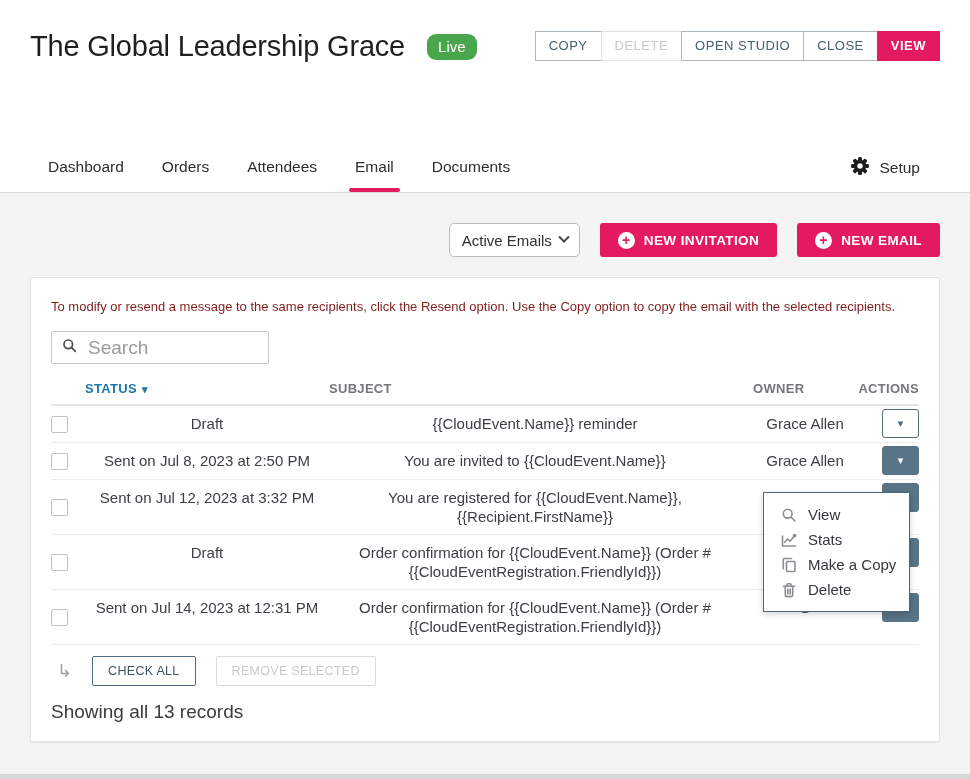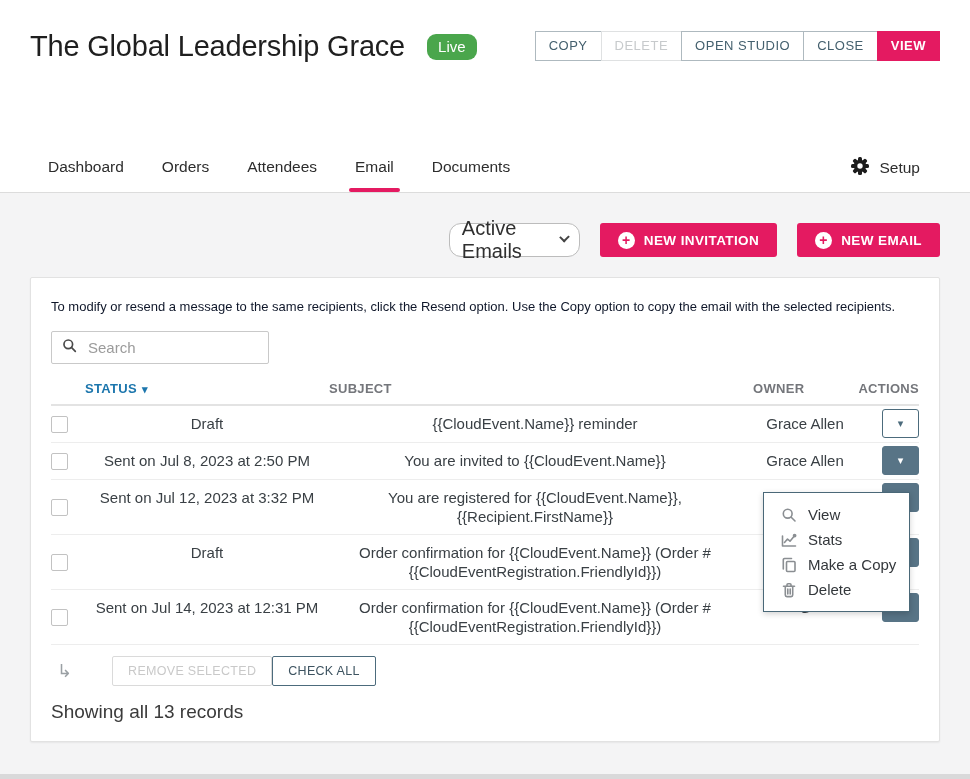--- a/index.html
+++ b/index.html
@@ -23,36 +23,36 @@
   
   .tabs { display:flex; align-items:flex-end; margin-top:92px; padding-left:18px; }
   .tab { font-size:15.5px; color:#2d2d2d; padding-bottom:16px; margin-left:38px; position:relative; cursor:pointer; line-height:19px; }
   .tab:first-child { margin-left:0; }
   .tab.active::after { content:""; position:absolute; left:-6px; right:-6px; bottom:0; height:4px; background:#E41A61; border-radius:2px; }
   .setup { margin-left:auto; margin-right:20px; display:flex; align-items:center; gap:9px; padding-bottom:12px; cursor:pointer; }
   .setup-label { font-size:15.5px; color:#2d2d2d; }
   
   main { padding:0 30px; }
   .toolbar { display:flex; justify-content:flex-end; align-items:center; margin-top:30px; gap:20px; }
-  .filter-select { width:131px; height:34px; background:#fff; border:1px solid #bcbcbc; border-radius:12px;
+  .filter-select { width:131px; height:34px; background:#fff; border:1px solid #bcbcbc; border-radius:5px;
                    display:flex; align-items:center; justify-content:space-between; padding:0 11px 0 12px;
-                   font-size:20px; color:#2f2f2f; cursor:pointer; }
+                   font-size:15px; color:#2f2f2f; cursor:pointer; }
   .chev { width:8px; height:8px; border-right:2px solid #444; border-bottom:2px solid #444; transform:rotate(45deg) translate(-2px,-2px); }
   .pbtn { height:34px; background:#E41A61; color:#fff; border:none; border-radius:3px; font-family:inherit;
           font-size:13.5px; font-weight:700; letter-spacing:0.4px; padding:0 18px;
           display:flex; align-items:center; gap:9px; cursor:pointer; }
   .plus-circle { width:17px; height:17px; background:#fff; border-radius:50%; color:#E41A61;
                  font-size:14px; font-weight:700; display:flex; align-items:center; justify-content:center; line-height:1; }
   
   .card { position:relative; margin-top:20px; background:#fff; border:1px solid #e2e2e2; border-radius:2px;
           box-shadow:0 1px 2px rgba(0,0,0,.06); padding:19px 20px 18px; }
-  .instructions { margin:0; font-size:13px; color:#0f172a; line-height:19px; max-width:845px; }
+  .instructions { margin:0; font-size:13px; color:#7f1d1d; line-height:19px; max-width:845px; }
   .searchbox { margin-top:15px; width:218px; height:33px; border:1px solid #c9c9c9; border-radius:2px;
                display:flex; align-items:center; padding:0 10px; gap:9px; background:#fff; }
-  .searchbox input { border:none; outline:none; flex:1; font-size:15px; color:#333; font-family:inherit; min-width:0; background:transparent; }
+  .searchbox input { border:none; outline:none; flex:1; font-size:19px; color:#333; font-family:inherit; min-width:0; background:transparent; }
   .searchbox input::placeholder { color:#9b9b9b; }
   
   table { width:100%; border-collapse:collapse; margin-top:8px; table-layout:fixed; }
   th { text-align:left; font-size:13px; font-weight:700; color:#74767b; letter-spacing:0.3px;
        padding:9px 0 8px; border-bottom:2px solid #e3e3e3; }
   th.h-status { color:#1C76AD; cursor:pointer; }
   th.h-actions { text-align:right; }
   .sort-arrow { font-size:11px; margin-left:5px; color:#1C76AD; }
   td { padding:8px 0; font-size:15px; color:#3a4045; vertical-align:top; border-bottom:1px solid #ededed; line-height:19px;text-align:center; }
   td.c-check { vertical-align:middle; }
@@ -230,22 +230,22 @@
             <button class="abtn active">
                 <span class="caret">▾</span>
               </button>
           </td>
         </tr>
       </tbody>
     </table>
 
     <div class="tfooter">
       <span class="return-icon">↳</span>
+      <button class="obtn check-all">CHECK ALL</button>
       <button class="obtn remove-selected">REMOVE SELECTED</button>
-      <button class="obtn check-all">CHECK ALL</button>
     </div>
     <div class="records">Showing all 13 records</div>
 
     <div class="menu">
       <div class="menu-item">
         <span class="mi-icon">
           <svg viewBox="0 0 16 16">
               <circle cx="6.7" cy="6.7" r="4.4"></circle>
               <line x1="10.2" y1="10.2" x2="14" y2="14"></line>
             </svg>

